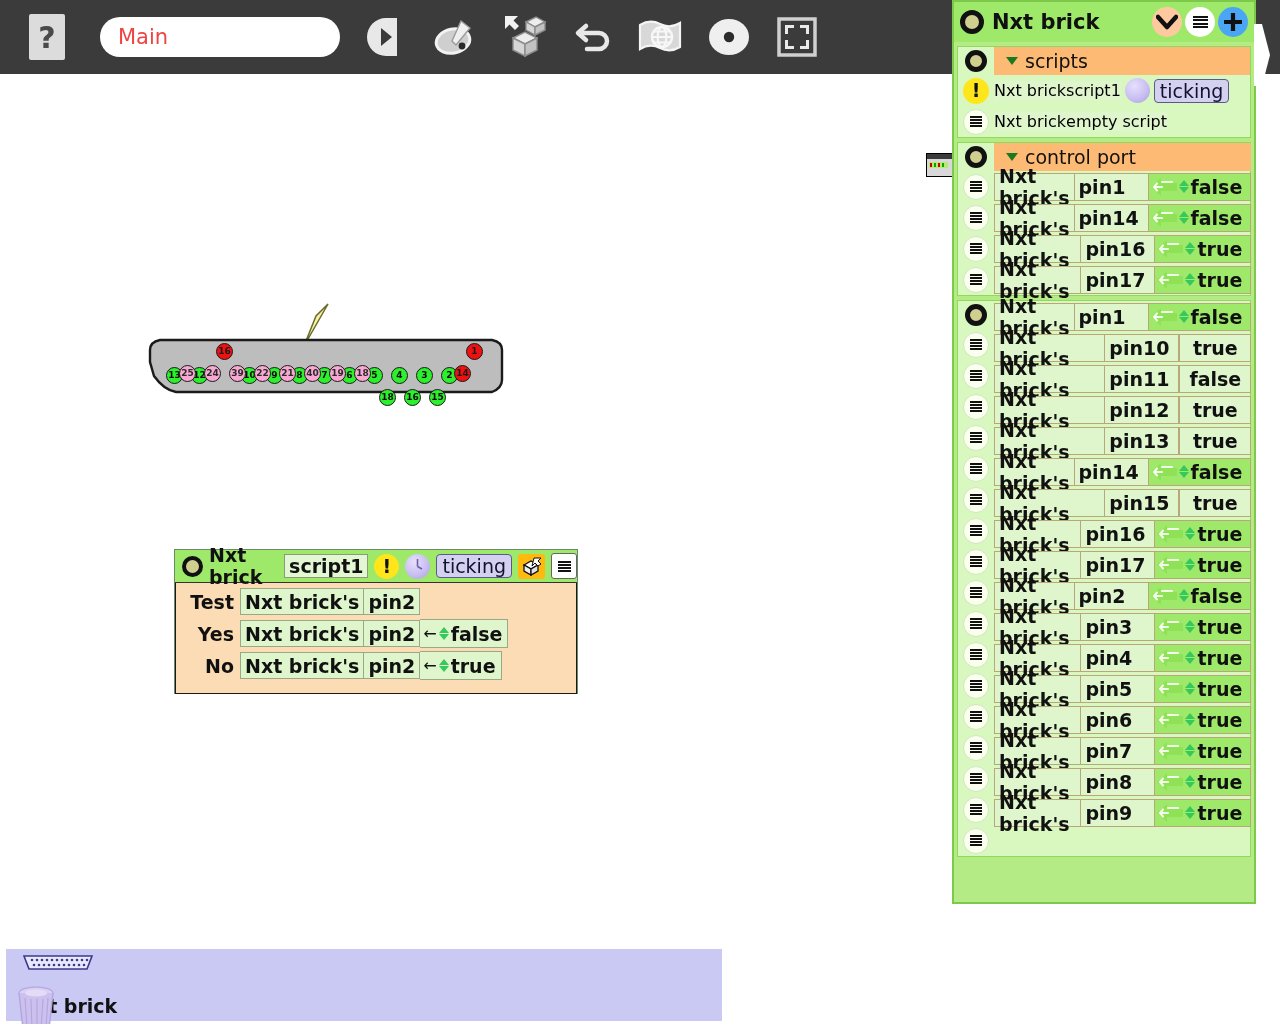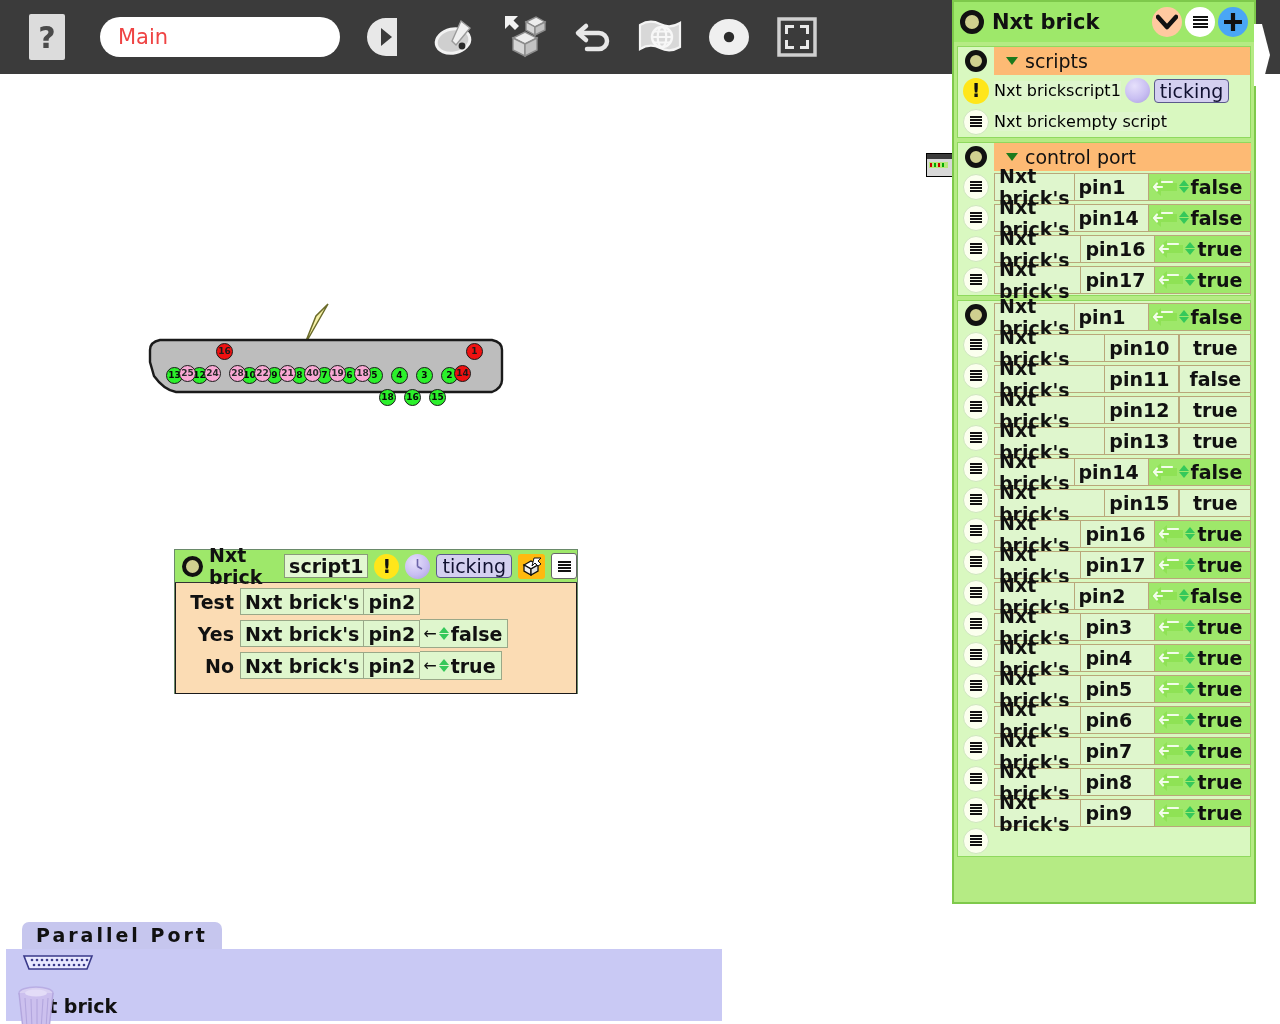--- a/index.html
+++ b/index.html
@@ -352,21 +352,21 @@
         <div class="pin green" style="left: 193px; top: 83px;">6</div>
         <div class="pin green" style="left: 218px; top: 83px;">5</div>
         <div class="pin green" style="left: 243px; top: 83px;">4</div>
         <div class="pin green" style="left: 268px; top: 83px;">3</div>
         <div class="pin green" style="left: 293px; top: 83px;">2</div>
         <div class="pin red" style="left: 318px; top: 83px;">1</div>
       </div>
     <div id="pins-bottom">
         <div class="pin gray" style="left: 31px; top: 105px;">25</div>
         <div class="pin gray" style="left: 56px; top: 105px;">24</div>
-        <div class="pin gray" style="left: 81px; top: 105px;">28</div>
+        <div class="pin gray" style="left: 81px; top: 105px;">39</div>
         <div class="pin gray" style="left: 106px; top: 105px;">22</div>
         <div class="pin gray" style="left: 131px; top: 105px;">21</div>
         <div class="pin gray" style="left: 156px; top: 105px;">40</div>
         <div class="pin gray" style="left: 181px; top: 105px;">19</div>
         <div class="pin gray" style="left: 206px; top: 105px; text-align: right;">18</div>
         <div class="pin green" style="left: 231px; top: 105px;">18</div>
         <div class="pin green" style="left: 256px; top: 105px;">16</div>
         <div class="pin green" style="left: 281px; top: 105px;">15</div>
         <div class="pin red" style="left: 306px; top: 105px;">14</div>
       </div>
@@ -1091,21 +1091,20 @@
         </div>
       </div>
     </div>
 </div>
 
 <svg id="panel-tab" viewBox="0 0 16 62">
   <path d="M0 0 L8 0 L16 31 L8 62 L0 62 Z" fill="#ffffff"></path>
 </svg>
 
 <div id="dock">
-  <div id="dock-tab">Parallel Port</div>
   <div id="dock-body">
     <svg id="dock-item" width="76" height="20" viewBox="0 0 76 20">
       <path d="M4 4 L72 4 L67 17 L9 17 Z" fill="#e8e8ff" stroke="#3a3a8a" stroke-width="1.6"></path>
       <g fill="#3a3a8a">
         <circle cx="12" cy="8" r="1.3"></circle>
           <circle cx="17" cy="8" r="1.3"></circle>
           <circle cx="22" cy="8" r="1.3"></circle>
         <circle cx="27" cy="8" r="1.3"></circle>
           <circle cx="32" cy="8" r="1.3"></circle>
           <circle cx="37" cy="8" r="1.3"></circle>

